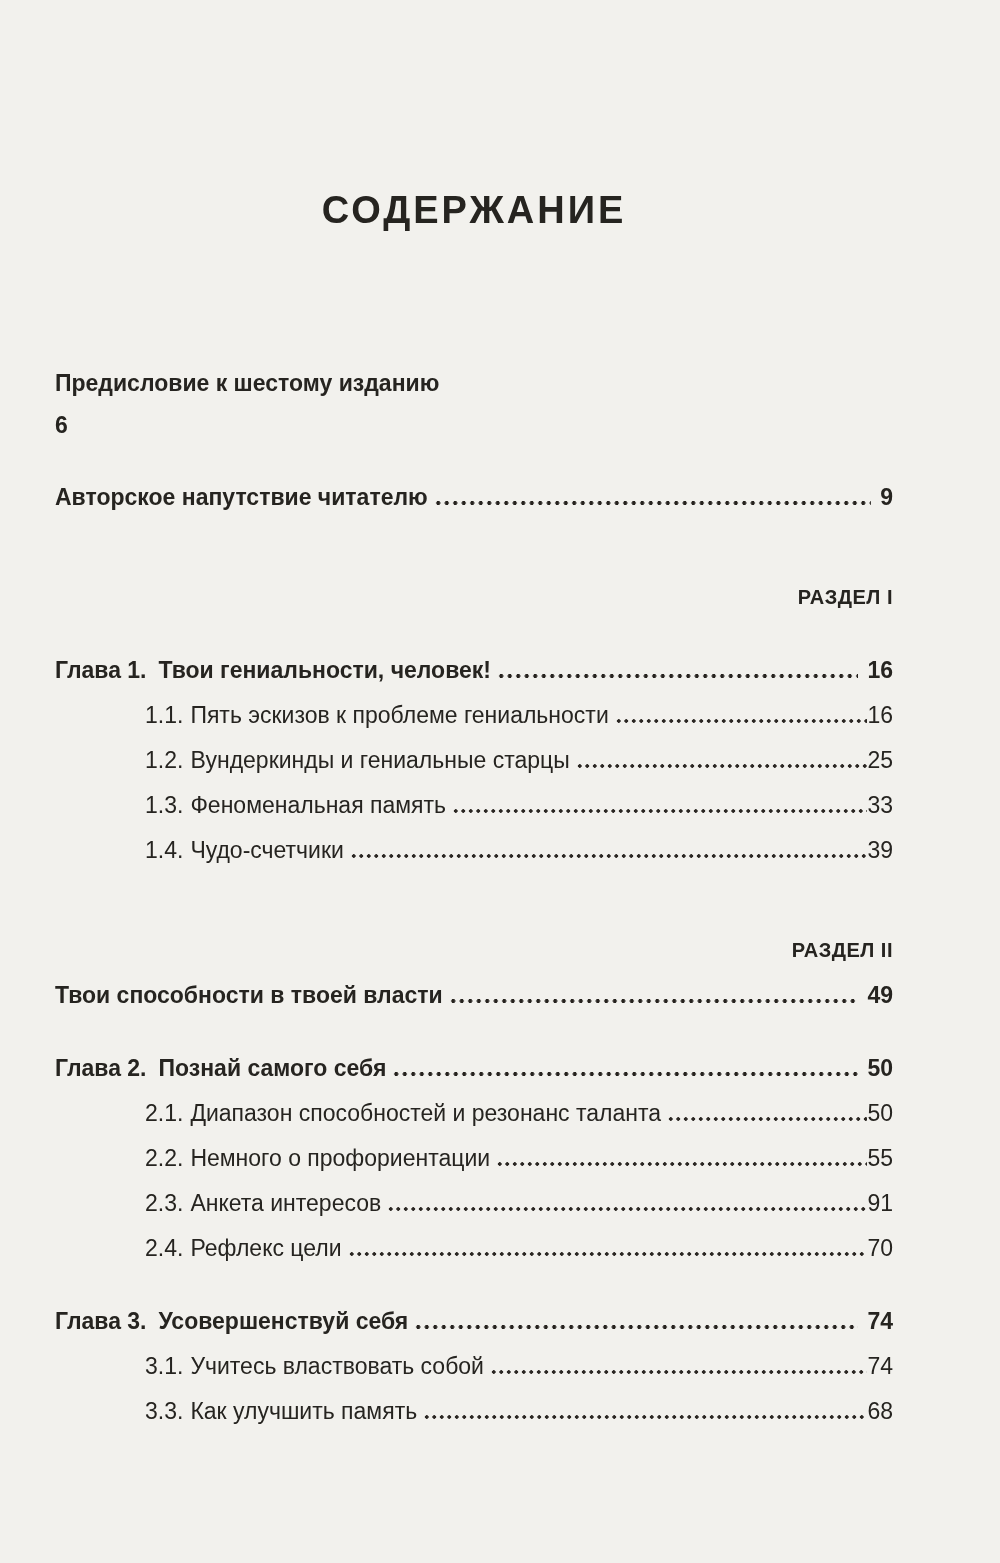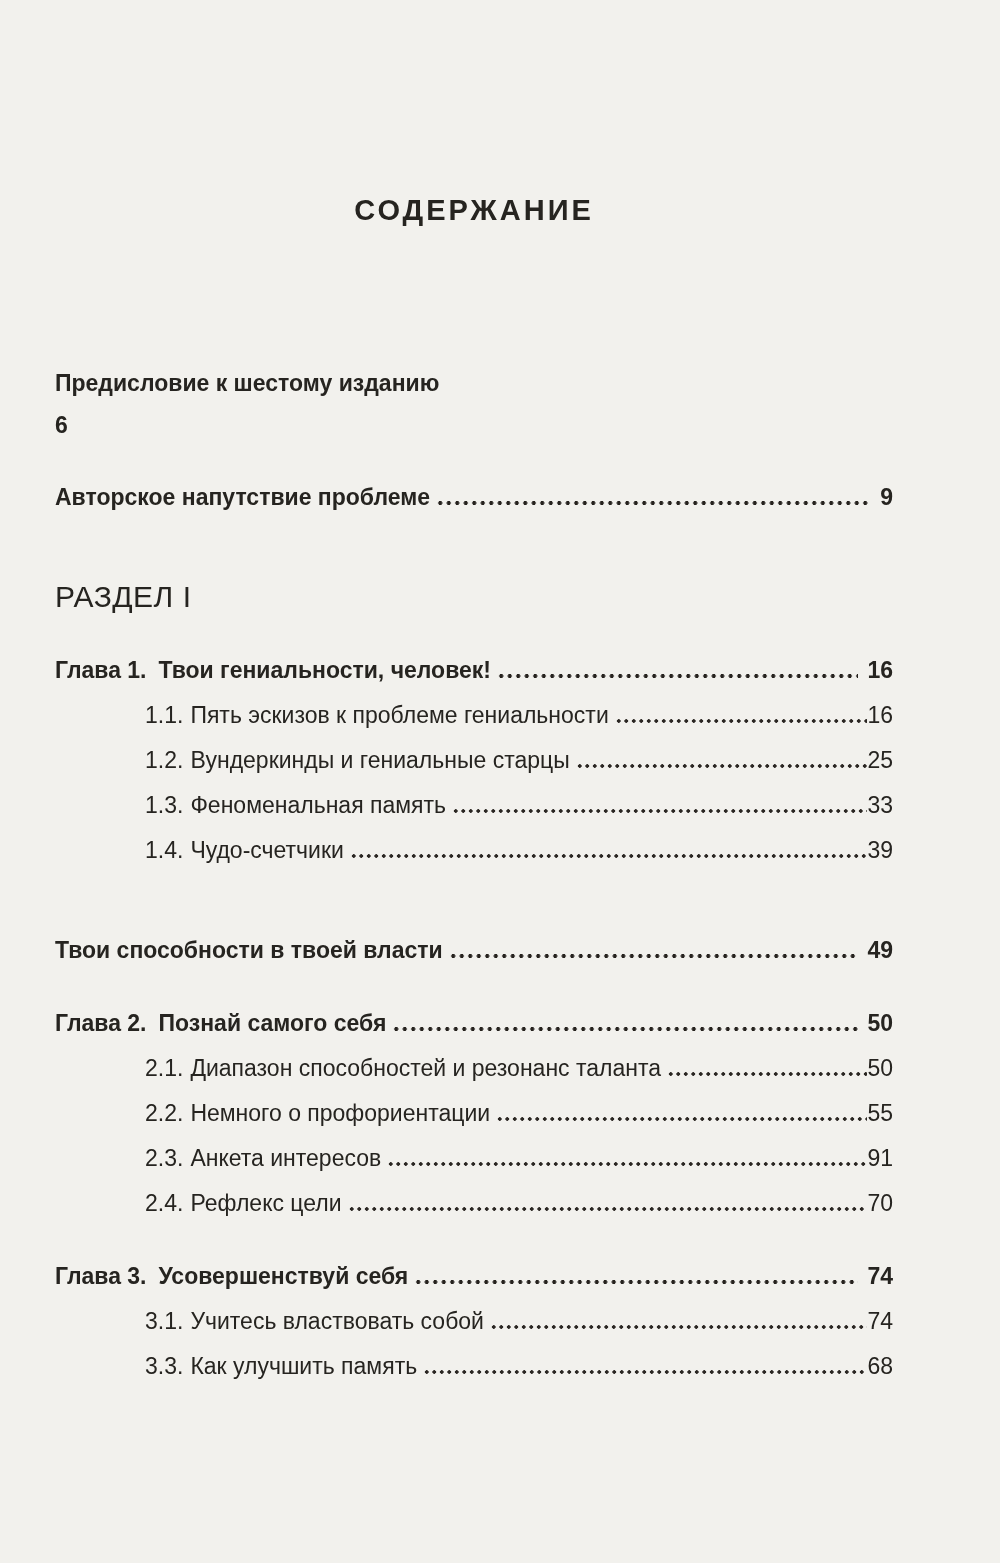--- a/index.html
+++ b/index.html
@@ -19,21 +19,21 @@
     height:1563px;
     padding:193px 107px 0 55px;
     background:
       radial-gradient(ellipse at 50% 40%, rgba(255,255,255,0.35), rgba(0,0,0,0) 70%),
       linear-gradient(180deg,#f3f2ee 0%, #f2f1ed 85%, #edecе8 100%),
       var(--paper);
     overflow:hidden;
   }
   .toc-title{
     text-align:center;
-    font-size:29px;
+    font-size:38px;
     font-weight:700;
     letter-spacing:3px;
     color:var(--ink);
     line-height:34px;
   }
   .toc-list{ width:100%; }
 
   .row{
     display:flex;
     align-items:baseline;
@@ -62,42 +62,43 @@
     background-size:8.5px 6px;
     margin-right:9px;
   }
   .pagenum{ flex:0 0 auto; text-align:right; }
 
   
   .toc-list > :first-child{ margin-top:141px;flex-direction:column; }
   .front-row{ margin-top:42px; }
   .section-block{ margin-top:70px; }
   .section-heading{
-    font-size:30px;
-    font-weight:400;
+    font-size:20px;
+    font-weight:700;
     line-height:30px;
     letter-spacing:0.5px;
+    text-align:right;
   }
   .section-block .row{ margin-top:15px; }
   .chapter-row{ margin-top:43px;align-items:center; }
   .sub-row{ margin-top:15px; padding-left:90px; font-weight:400; }
 </style>
 </head>
 <body>
 
 <div class="page">
   <h1 class="toc-title">СОДЕРЖАНИЕ</h1>
   <div id="toc-list" class="toc-list">
       <div class="row front-row bold">
     <span class="label">Предисловие к шестому изданию</span>
     <span class="leader"></span>
     <span class="pagenum">6</span>
   </div>
       <div class="row front-row bold">
-    <span class="label">Авторское напутствие проблеме</span>
+    <span class="label">Авторское напутствие читателю</span>
     <span class="leader"></span>
     <span class="pagenum">9</span>
   </div>
       <div class="section-block">
     <div class="section-heading">РАЗДЕЛ I</div>
   </div>
       <div class="row chapter-row bold">
     <span class="num">Глава 1.</span>
     <span class="label">Твои гениальности, человек!</span>
     <span class="leader"></span>
@@ -121,20 +122,21 @@
     <span class="leader"></span>
     <span class="pagenum">33</span>
   </div>
       <div class="row sub-row">
     <span class="num">1.4.</span>
     <span class="label">Чудо-счетчики</span>
     <span class="leader"></span>
     <span class="pagenum">39</span>
   </div>
       <div class="section-block">
+    <div class="section-heading">РАЗДЕЛ II</div>
     <div class="row bold">
       <span class="label">Твои способности в твоей власти</span>
       <span class="leader"></span>
       <span class="pagenum">49</span>
     </div>
   </div>
       <div class="row chapter-row bold">
     <span class="num">Глава 2.</span>
     <span class="label">Познай самого себя</span>
     <span class="leader"></span>

